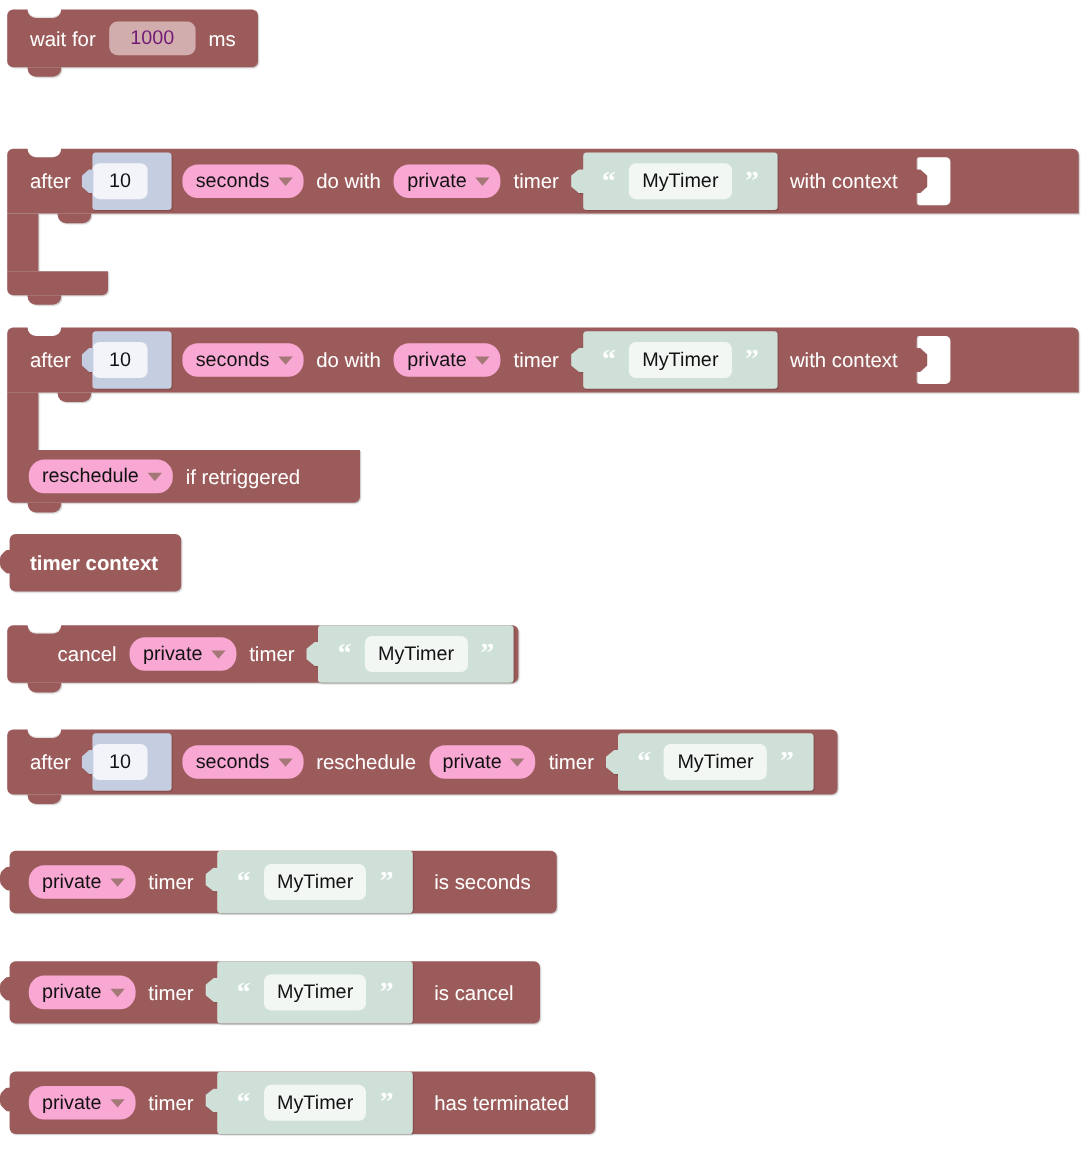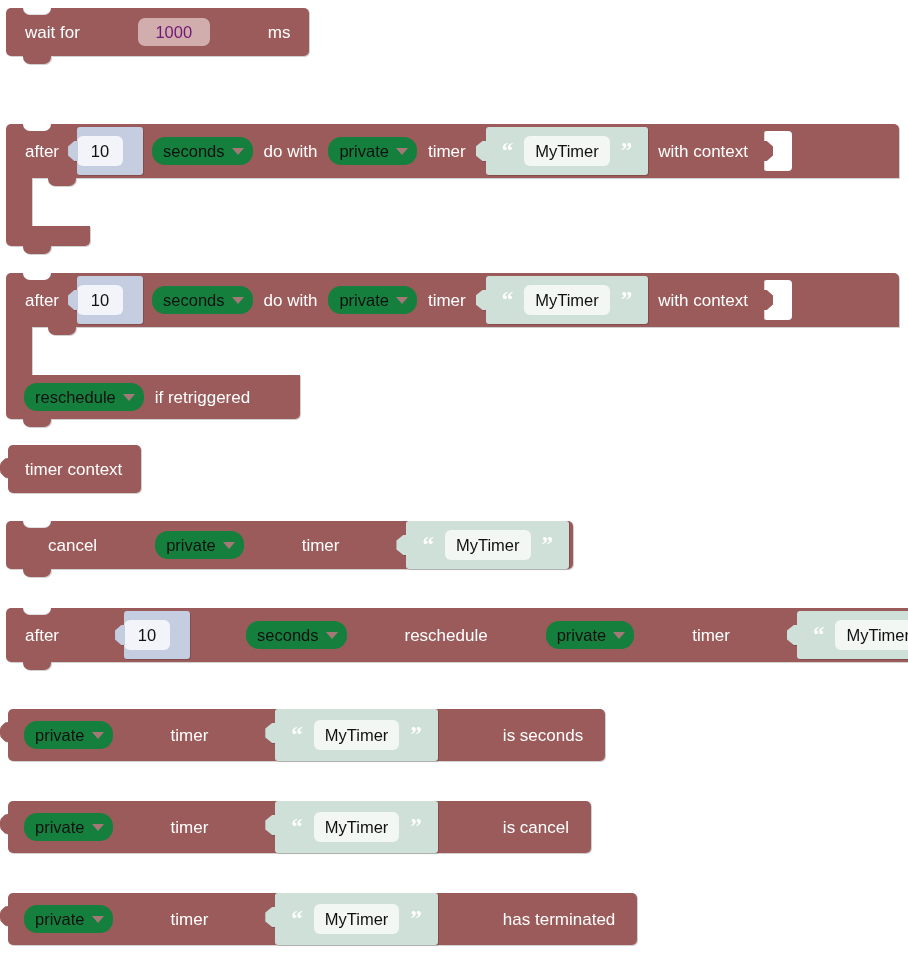--- a/index.html
+++ b/index.html
@@ -29,21 +29,20 @@
   .blk {
     position: relative;
     background: #9c5b5b;
     box-sizing: border-box;
     display: flex;
     align-items: center;
     color: #ffffff;
     font-size: 17px;
     white-space: nowrap;
     filter: drop-shadow(1px 1px 0 rgba(0,0,0,0.18));
-    gap: 47px;
   }
 
   
   .blk.stmt {
     border-radius: 5px;
     padding: 0 13px;
     height: 48px;
   }
   .blk.stmt::before {
     
@@ -87,21 +86,21 @@
     color: #ffffff;
     padding: 0 6px;
     font-size: 17px;
     line-height: 1;
   }
 
   
   .dd {
     display: inline-flex;
     align-items: center;
-    background: #15803d;
+    background: #f9a8d4;
     color: #111111;
     border-radius: 13px;
     height: 28px;
     padding: 0 9px 0 11px;
     margin: 0 5px;
     font-size: 16.5px;
   }
   .dd .ddtxt { color: #111111; line-height: 1; }
   .dd .arrow {
     width: 0; height: 0;
@@ -372,21 +371,21 @@
       <div class="cfoot-row" style="width:294px;">
         <span class="dd">
           <span class="ddtxt">reschedule</span>
           <span class="arrow"></span>
         </span>
         <span class="lbl">if retriggered</span>
       </div>
     </div>
   </div>
 
-  <div class="block-wrap" style="left:0px; top:445px;">
+  <div class="block-wrap" style="left:0px; top:445px;font-weight:bold;">
     <div class="blk val">
       <span class="lbl">timer context</span>
     </div>
   </div>
 
   <div class="block-wrap" style="left:6px; top:521px;">
     <div class="blk stmt" style="padding-right:0;padding-left:36px;">
       <span class="lbl">cancel</span>
       <span class="dd">
         <span class="ddtxt">private</span>

